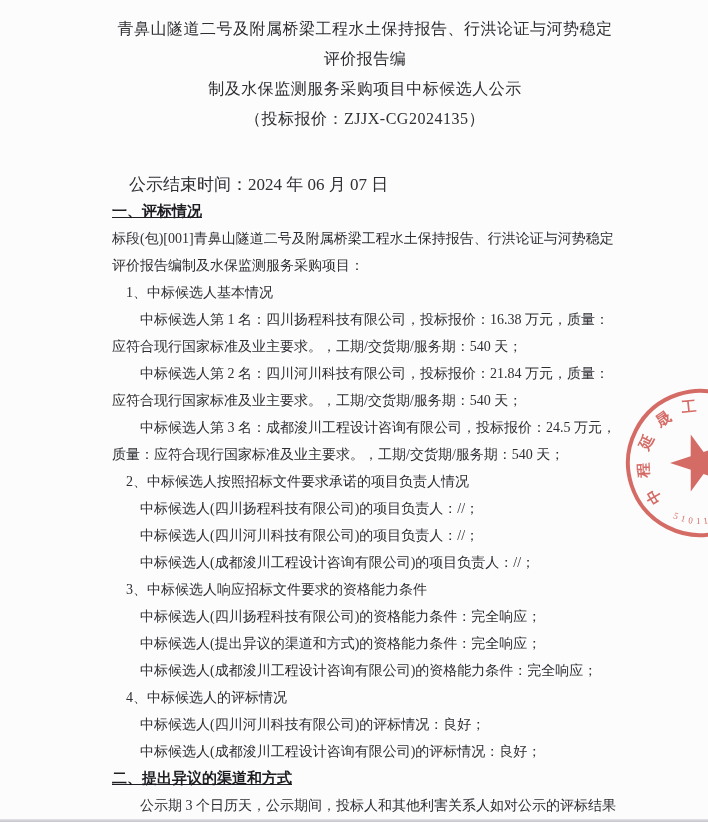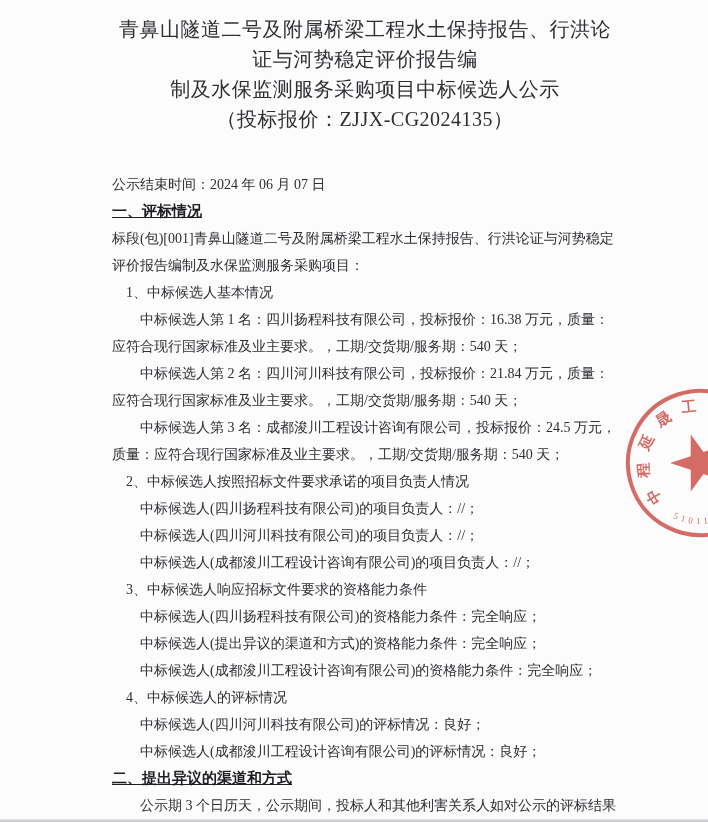--- a/index.html
+++ b/index.html
@@ -14,31 +14,32 @@
   }
   .page::after{
     content:"";position:absolute;left:0;right:0;bottom:0;height:3px;
     background:linear-gradient(to bottom,#e4e4e8,#c2c2c8);
   }
   .content{
     padding:14px 90px 0 112px;
   }
   .doc-title{
     margin:0;
-    font-size:20px;
+    font-size:16px;
     font-weight:500;
     line-height:30px;
     text-align:center;
     letter-spacing:0.5px;
   }
   .doc-title .t-line{display:block;}
   .meta-line{
     margin-top:37px;
-    font-size:14px;
+    font-size:17px;
     line-height:27px;
+    margin-left:17px;
   }
   .sec-heading{
     margin:0;
     font-size:15px;
     font-weight:bold;
     line-height:27px;
     color:#1d1d22;
     text-decoration:underline;
   }
   p{margin:0;font-size:14px;line-height:27px;}

